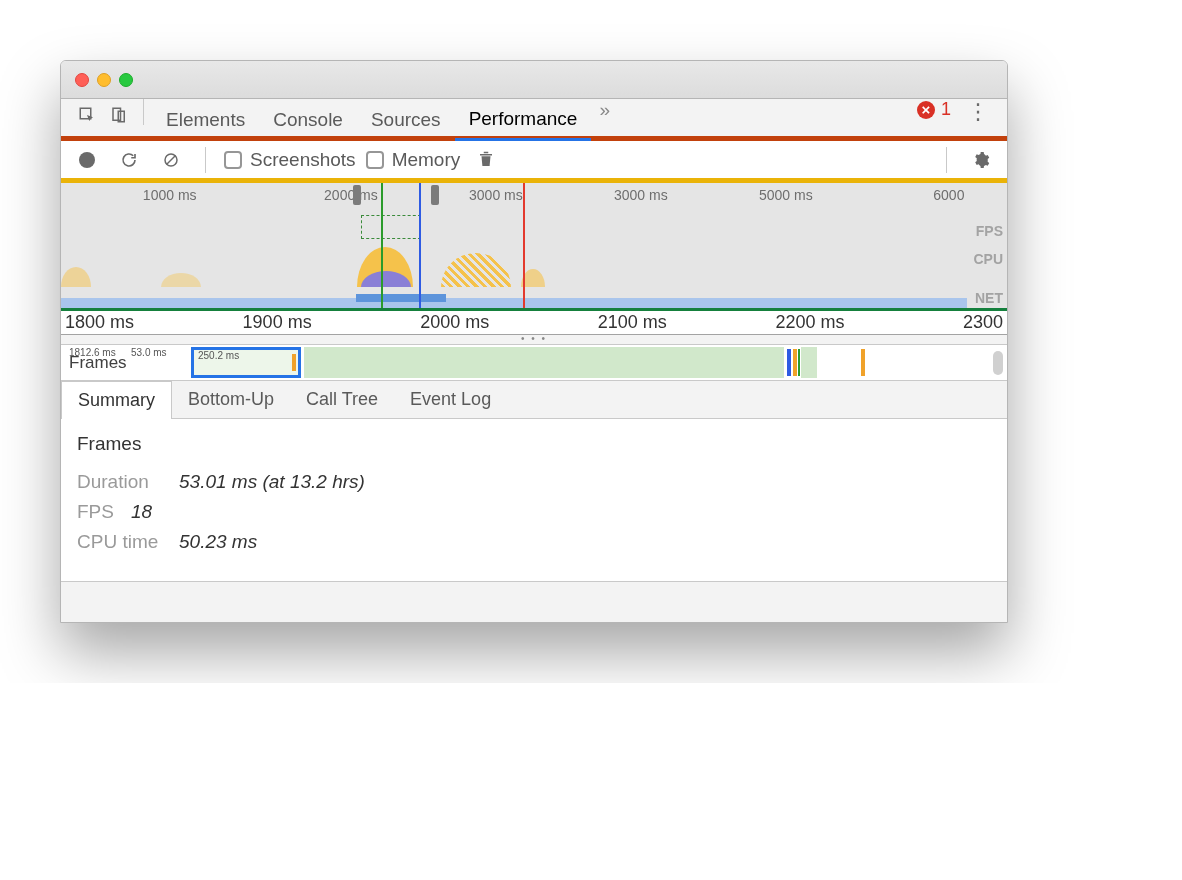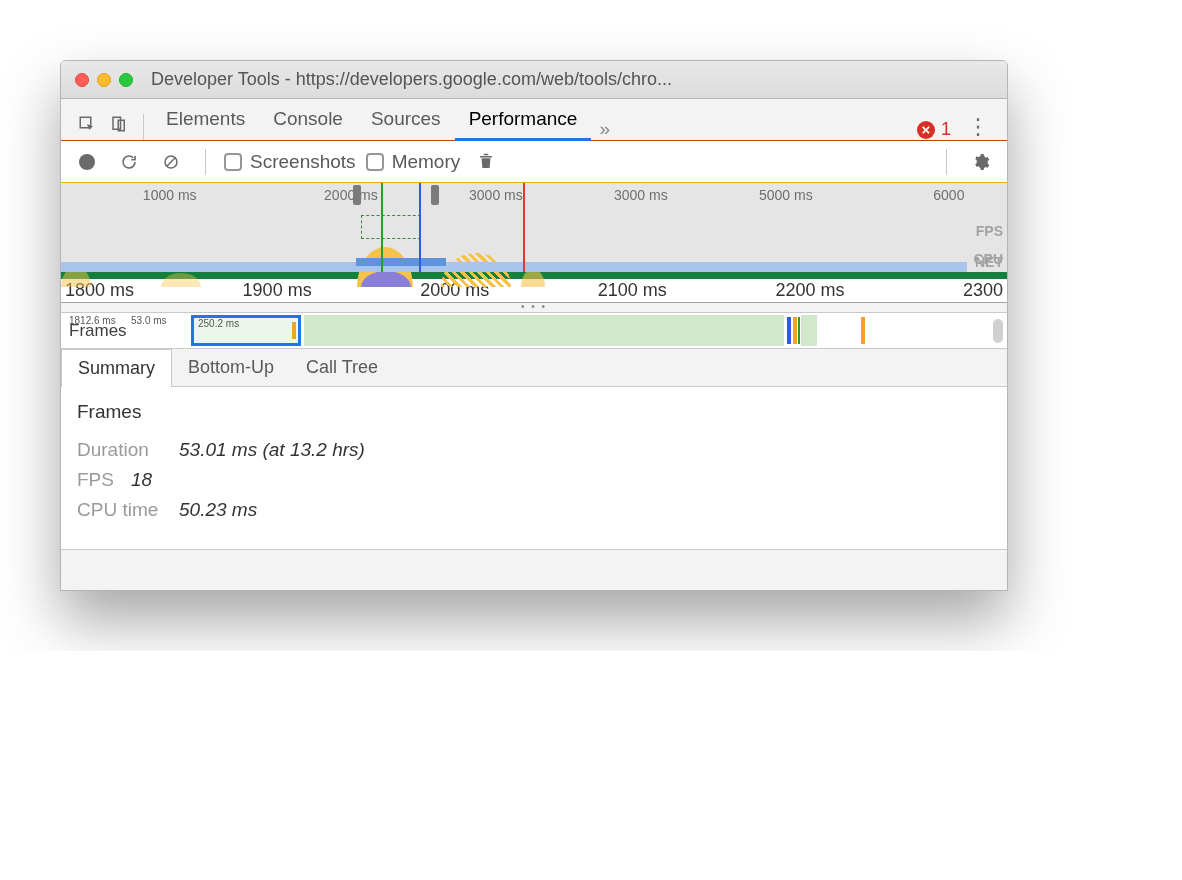--- a/index.html
+++ b/index.html
@@ -5,38 +5,38 @@
 * { box-sizing: border-box; margin: 0; padding: 0; }
 body { font-family: -apple-system, "Helvetica Neue", Arial, sans-serif; background: #fff; padding: 60px; }
 .window { width: 948px; background: #fff; border: 1px solid #b5b5b5; border-radius: 6px 6px 0 0; box-shadow: 0 30px 60px rgba(0,0,0,0.35); overflow: hidden; }
 .titlebar { height: 38px; background: linear-gradient(#e8e8e8,#dcdcdc); display: flex; align-items: center; padding: 0 14px; border-bottom: 1px solid #b5b5b5; }
 .traffic { display: flex; gap: 8px; margin-right: 18px; }
 .tl { width: 14px; height: 14px; border-radius: 50%; }
 .tl.red { background: #ff5f57; border: 1px solid #e24640; }
 .tl.yellow { background: #ffbd2e; border: 1px solid #dfa023; }
 .tl.green { background: #28c940; border: 1px solid #1dad2b; }
 .title { font-size: 18px; color: #545454; white-space: nowrap; overflow: hidden; text-overflow: ellipsis; }
-.devtabs { height: 42px; background: #f3f3f3; border-bottom: 1px solid #c2410c; display: flex; align-items: flex-end; padding: 0 10px; font-size: 19px; color: #5a5a5a; }
+.devtabs { height: 42px; background: #f3f3f3; border-bottom: 5px solid #c2410c; display: flex; align-items: flex-start; padding: 0 10px; font-size: 19px; color: #5a5a5a; }
 .iconbtn { width: 32px; height: 32px; display: flex; align-items: center; justify-content: center; cursor: pointer; color: #6a6a6a; }
 .vsep { width: 1px; height: 26px; background: #c9c9c9; margin: 0 8px; }
 .tab { padding: 0 14px; height: 42px; display: flex; align-items: center; cursor: pointer; }
 .tab.active { color: #000000; border-bottom: 3px solid #2573e6; margin-bottom: -1px; }
 .chev { padding: 0 8px; color: #888; cursor: pointer; }
 .spacer { flex: 1; }
 .errbadge { display: flex; align-items: center; gap: 6px; color: #d93025; font-size: 18px; margin-right: 8px; }
 .errcirc { width: 18px; height: 18px; background: #d93025; border-radius: 50%; display: flex; align-items: center; justify-content: center; }
 .errcirc::after { content: "×"; color: #fff; font-size: 15px; line-height: 1; font-weight: bold; }
 .more { font-size: 22px; color: #6a6a6a; padding: 0 8px; cursor: pointer; }
-.toolbar { height: 42px; background: #fff; border-bottom: 1px solid #eab308; display: flex; align-items: center; padding: 0 10px; font-size: 19px; color: #5a5a5a; gap: 10px; }
+.toolbar { height: 42px; background: #fff; border-bottom: 5px solid #eab308; display: flex; align-items: center; padding: 0 10px; font-size: 19px; color: #5a5a5a; gap: 10px; }
 .rec { width: 16px; height: 16px; background: #6a6a6a; border-radius: 50%; }
 .reload svg, .iconbtn svg { width: 18px; height: 18px; }
 .cb { width: 18px; height: 18px; border: 2px solid #969696; border-radius: 4px; background: #fff; }
 .cblbl { display: flex; align-items: center; gap: 8px; cursor: pointer; }
 .gear { margin-left: auto; }
-.overview { position: relative; height: 96px; background: #e5e5e5; border-bottom: 7px solid #15803d; }
+.overview { position: relative; height: 128px; background: #e5e5e5; border-bottom: 3px solid #15803d; }
 .timemarks { position: absolute; top: 4px; left: 0; right: 40px; height: 18px; font-size: 14px; color: #6e6e6e; }
 .timemarks span { position: absolute; transform: translateX(-50%); }
 .ovlabel { position: absolute; right: 4px; font-size: 14px; font-weight: bold; color: #a3a3a3; }
 .ovlabel.fps { top: 40px; }
 .ovlabel.cpu { top: 68px; }
 .ovlabel.net { bottom: 2px; }
 .handle { position: absolute; top: 2px; width: 8px; height: 20px; background: #7b7b7b; border-radius: 2px; }
 .handle.l { left: 292px; }
 .handle.r { left: 370px; }
 .cpuarea { position: absolute; top: 58px; height: 46px; left: 0; right: 40px; }
@@ -76,21 +76,20 @@
 <body>
 
 <div class="window">
 
   <div class="titlebar">
     <div class="traffic">
       <div class="tl red"></div>
       <div class="tl yellow"></div>
       <div class="tl green"></div>
     </div>
-    <div class="title">Developer Tools - https://developers.google.com/web/tools/chro...</div>
   </div>
 
   <div class="devtabs">
     <div class="iconbtn">
       <svg viewBox="0 0 24 24" fill="none" stroke="currentColor" stroke-width="2">
           <rect x="3" y="3" width="14" height="14"></rect>
           <path d="M12 12 l8 3 -3 2 -2 3 -3 -8z" fill="currentColor" stroke="none"></path>
         </svg>
     </div>
     <div class="iconbtn">
@@ -208,20 +207,21 @@
     <div class="fblock" style="left:740px;width:16px"></div>
     <div class="fmark green" style="left:737px;width:2px"></div>
     <div class="fmark orange" style="left:800px"></div>
     <div class="scrollthumb"></div>
   </div>
 
   <div class="subtabs">
     <div class="subtab active">Summary</div>
     <div class="subtab">Bottom-Up</div>
     <div class="subtab">Call Tree</div>
+    <div class="subtab">Event Log</div>
   </div>
 
   <div class="summary">
     <div class="sumtitle">Frames</div>
     <div class="row">
       <span class="k">Duration</span>
       <span class="v">53.01 ms (at 13.2 hrs)</span>
     </div>
     <div class="row">
       <span class="k" style="min-width:42px">FPS</span>

